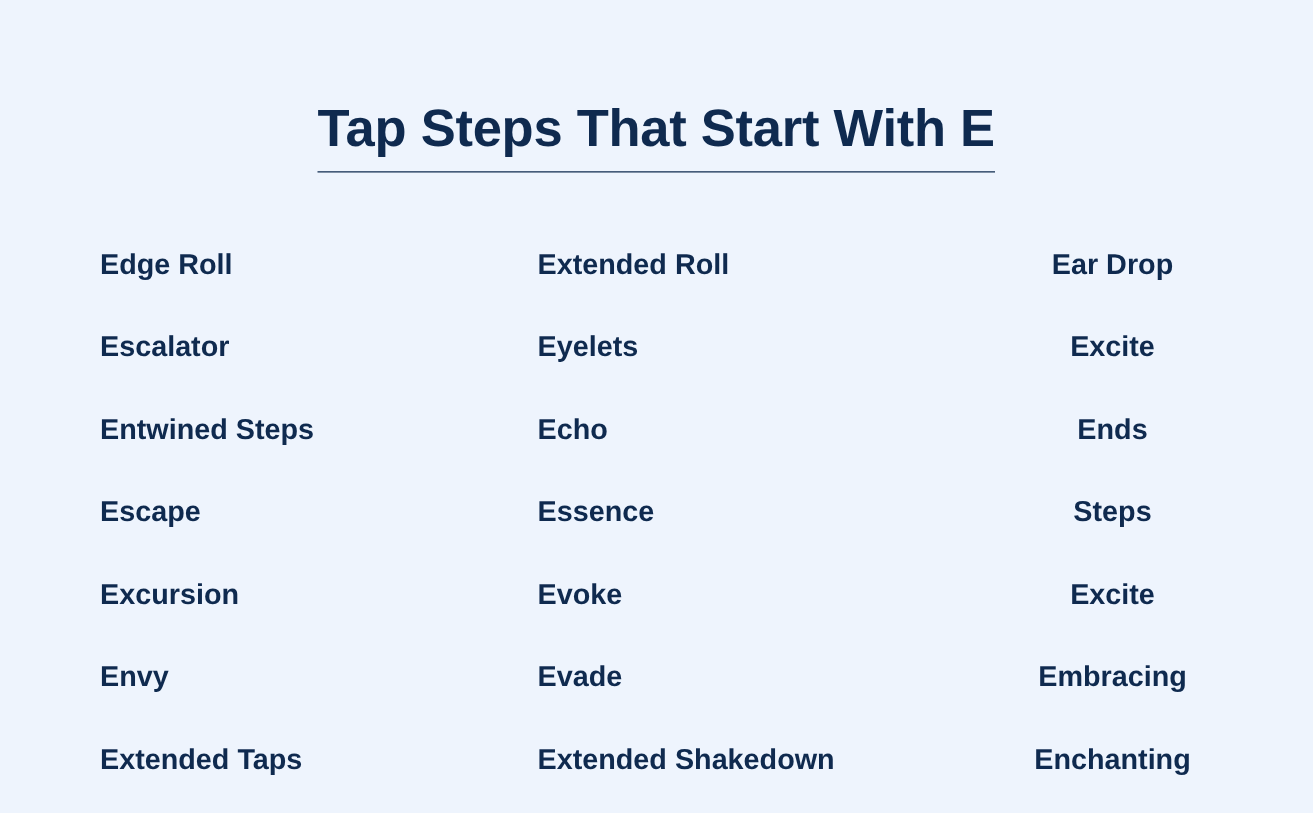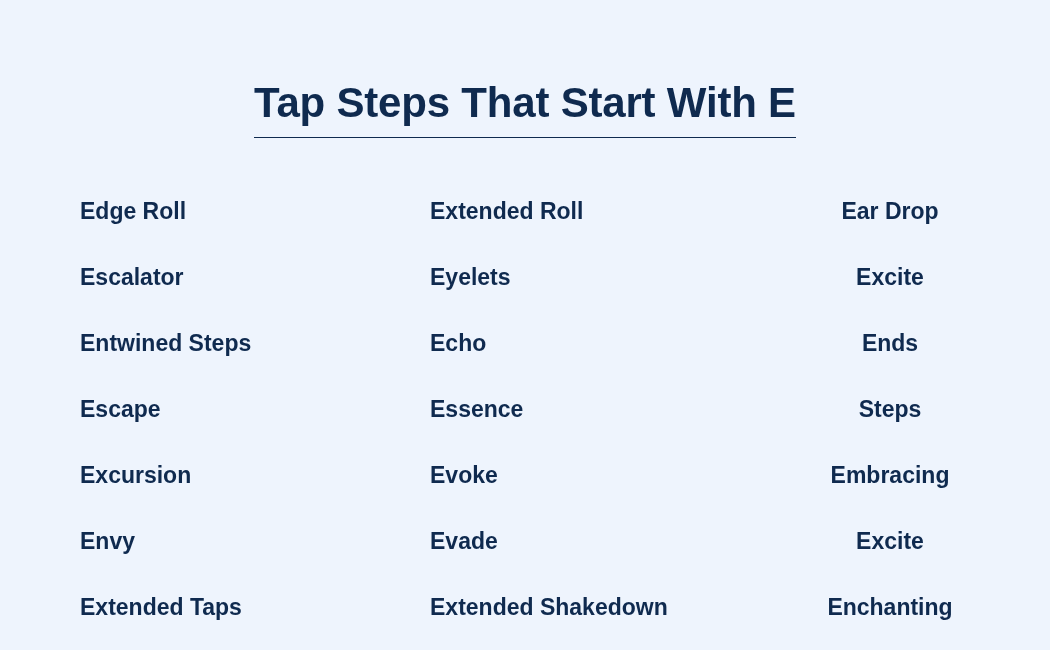--- a/index.html
+++ b/index.html
@@ -107,20 +107,20 @@
       <div class="word-item">Evoke</div>
       <div class="word-item">Evade</div>
       <div class="word-item">Extended Shakedown</div>
     </div>
 
     <div class="word-column">
       <div class="word-item">Ear Drop</div>
       <div class="word-item">Excite</div>
       <div class="word-item">Ends</div>
       <div class="word-item">Steps</div>
+      <div class="word-item">Excite</div>
       <div class="word-item">Embracing</div>
-      <div class="word-item">Excite</div>
       <div class="word-item">Enchanting</div>
     </div>
 
   </div>
 
 </div>
 
 </body></html>

